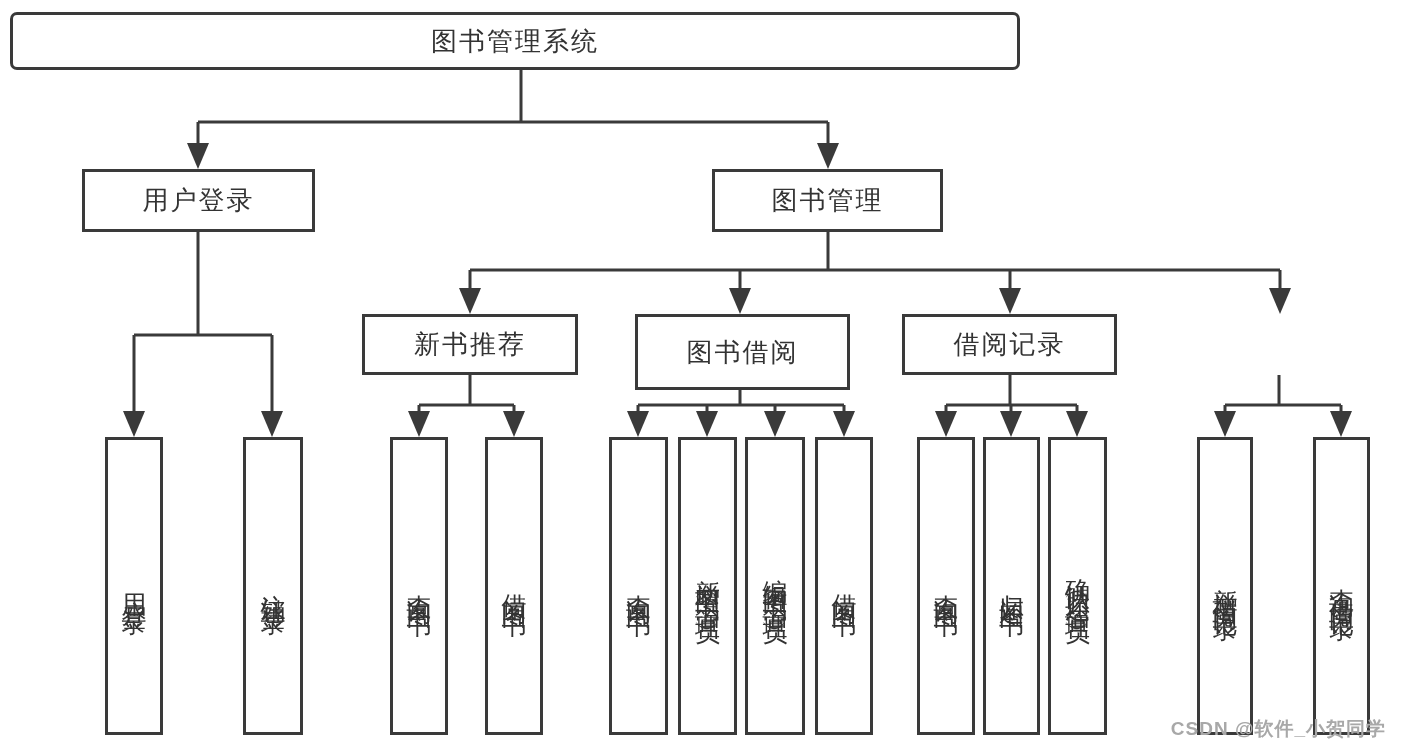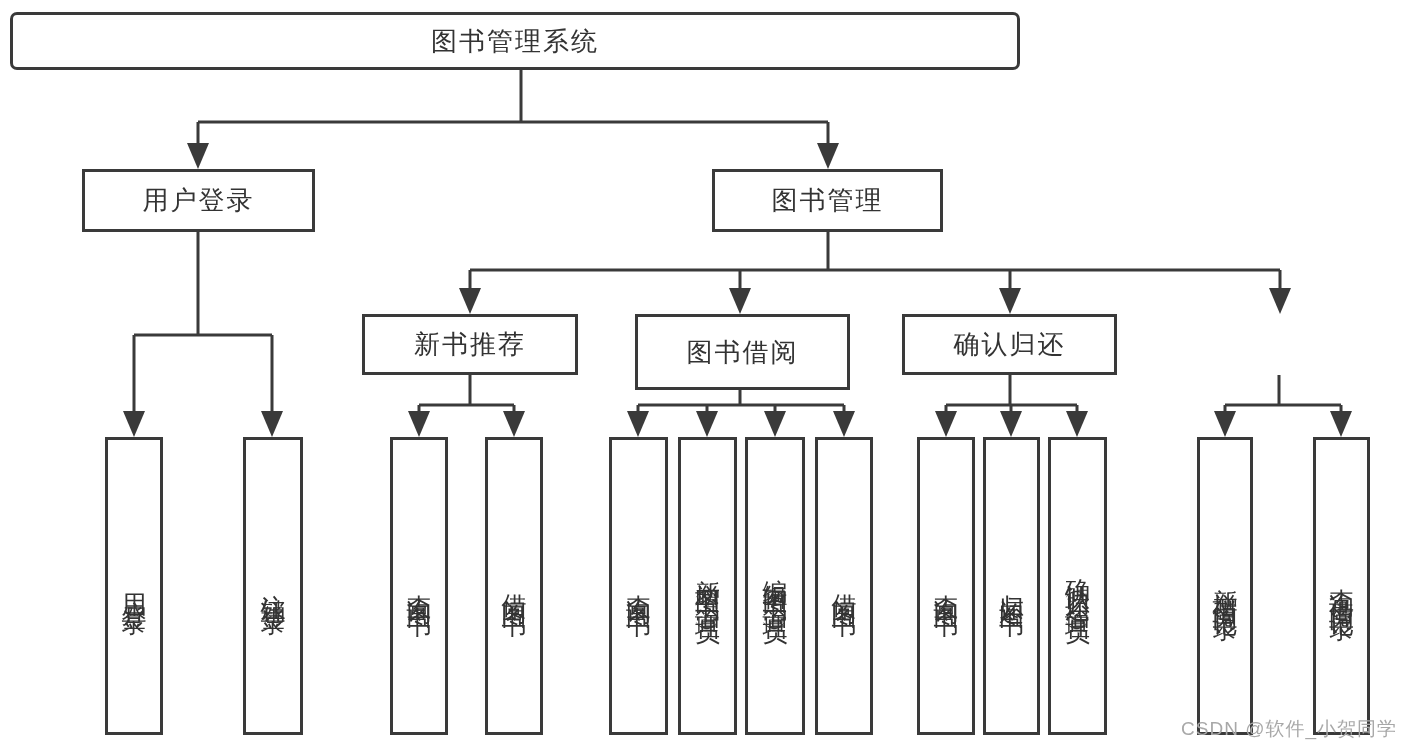--- a/index.html
+++ b/index.html
@@ -42,25 +42,26 @@
     top:437px;height:298px;
     display:flex;align-items:center;justify-content:center;
     writing-mode:vertical-rl;
     font-size:25px;
     letter-spacing:6px;
     line-height:1;
     color:var(--text);
   }
   .watermark{
     position:absolute;
-    right:8px;bottom:5px;
+    right:19px;bottom:5px;
     font-size:19px;
     color:var(--watermark);
     letter-spacing:1px;
     z-index:5;
+    font-weight:bold;
   }
 </style>
 </head>
 <body>
 
 <div class="stage">
 
   <svg class="connectors" viewBox="0 0 1405 747" xmlns="http://www.w3.org/2000/svg">
 
     <path d="M521 70 V122 M198 122 H828 M198 122 V150 M828 122 V150"></path>
@@ -97,21 +98,21 @@
     <polygon points="1330,411 1352,411 1341,437"></polygon>
   </svg>
 
   <div class="node" style="left:10px;top:12px;width:1010px;height:58px;border-radius:7px;">图书管理系统</div>
 
   <div class="node" style="left:82px;top:169px;width:233px;height:63px;">用户登录</div>
   <div class="node" style="left:712px;top:169px;width:231px;height:63px;">图书管理</div>
 
   <div class="node" style="left:362px;top:314px;width:216px;height:61px;">新书推荐</div>
   <div class="node" style="left:635px;top:314px;width:215px;height:76px;">图书借阅</div>
-  <div class="node" style="left:902px;top:314px;width:215px;height:61px;">确认归还</div>
+  <div class="node" style="left:902px;top:314px;width:215px;height:61px;">借阅记录</div>
 
   <div class="leaf" style="left:105px;width:58px;">用户登录</div>
   <div class="leaf" style="left:243px;width:60px;">注销登录</div>
 
   <div class="leaf" style="left:390px;width:58px;">查询图书</div>
   <div class="leaf" style="left:485px;width:58px;">借阅图书</div>
 
   <div class="leaf" style="left:609px;width:59px;">查询图书</div>
   <div class="leaf" style="left:678px;width:59px;">新增图书（管理员）</div>
   <div class="leaf" style="left:745px;width:60px;">编辑图书（管理员）</div>

